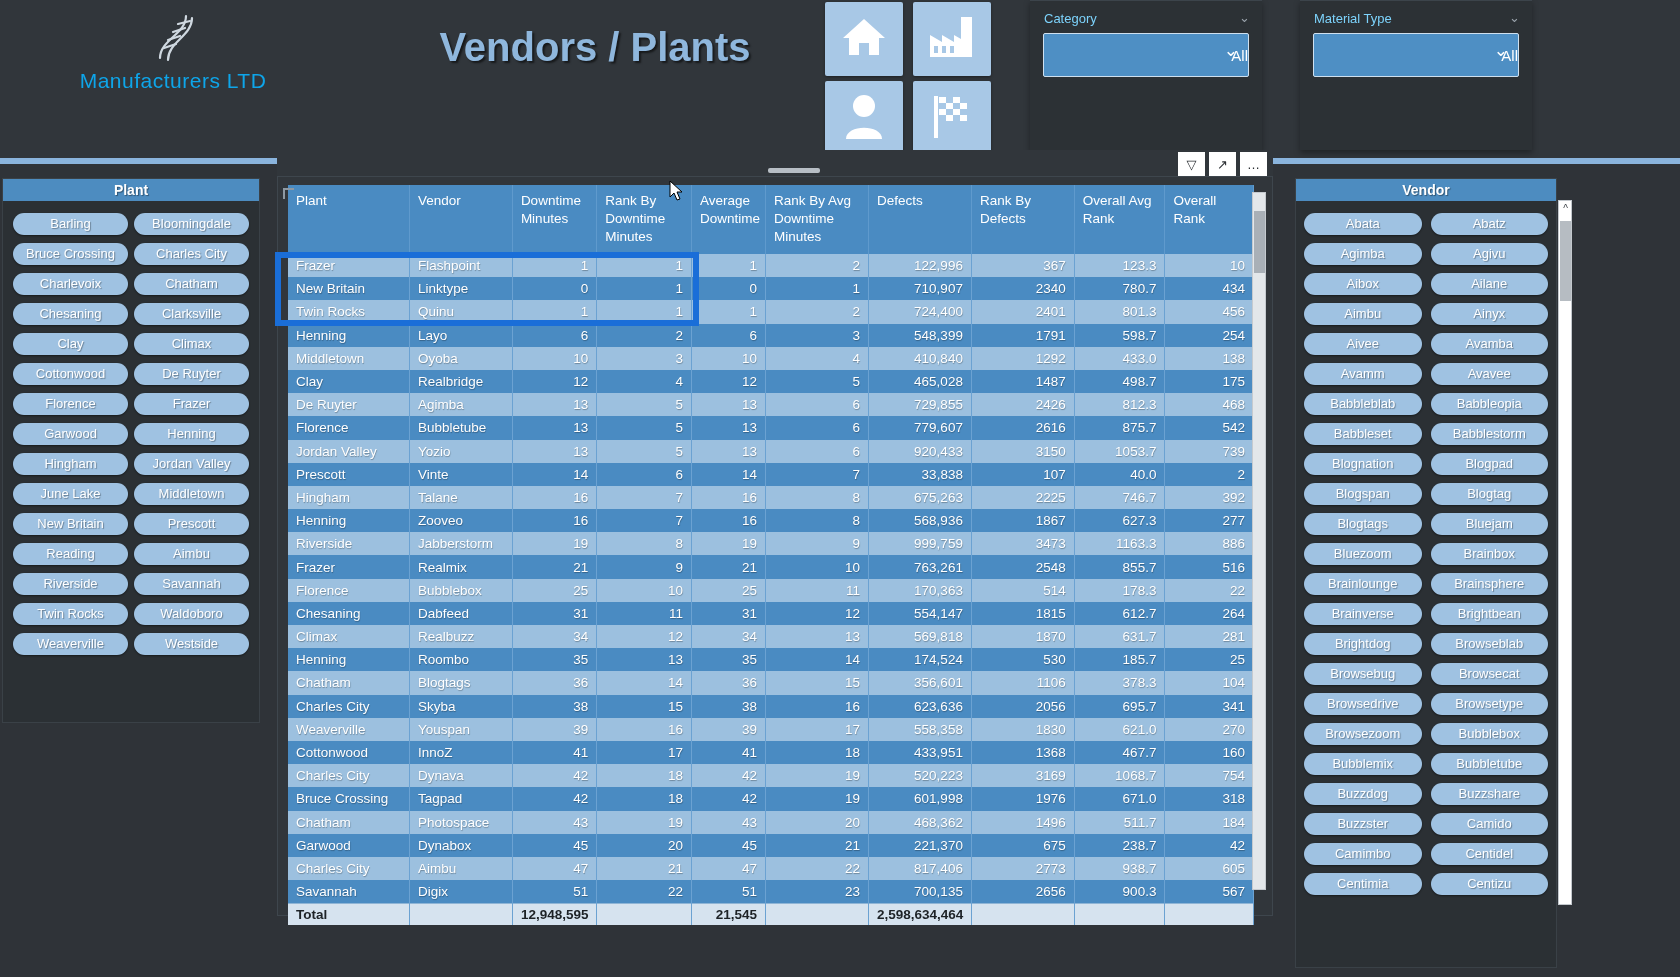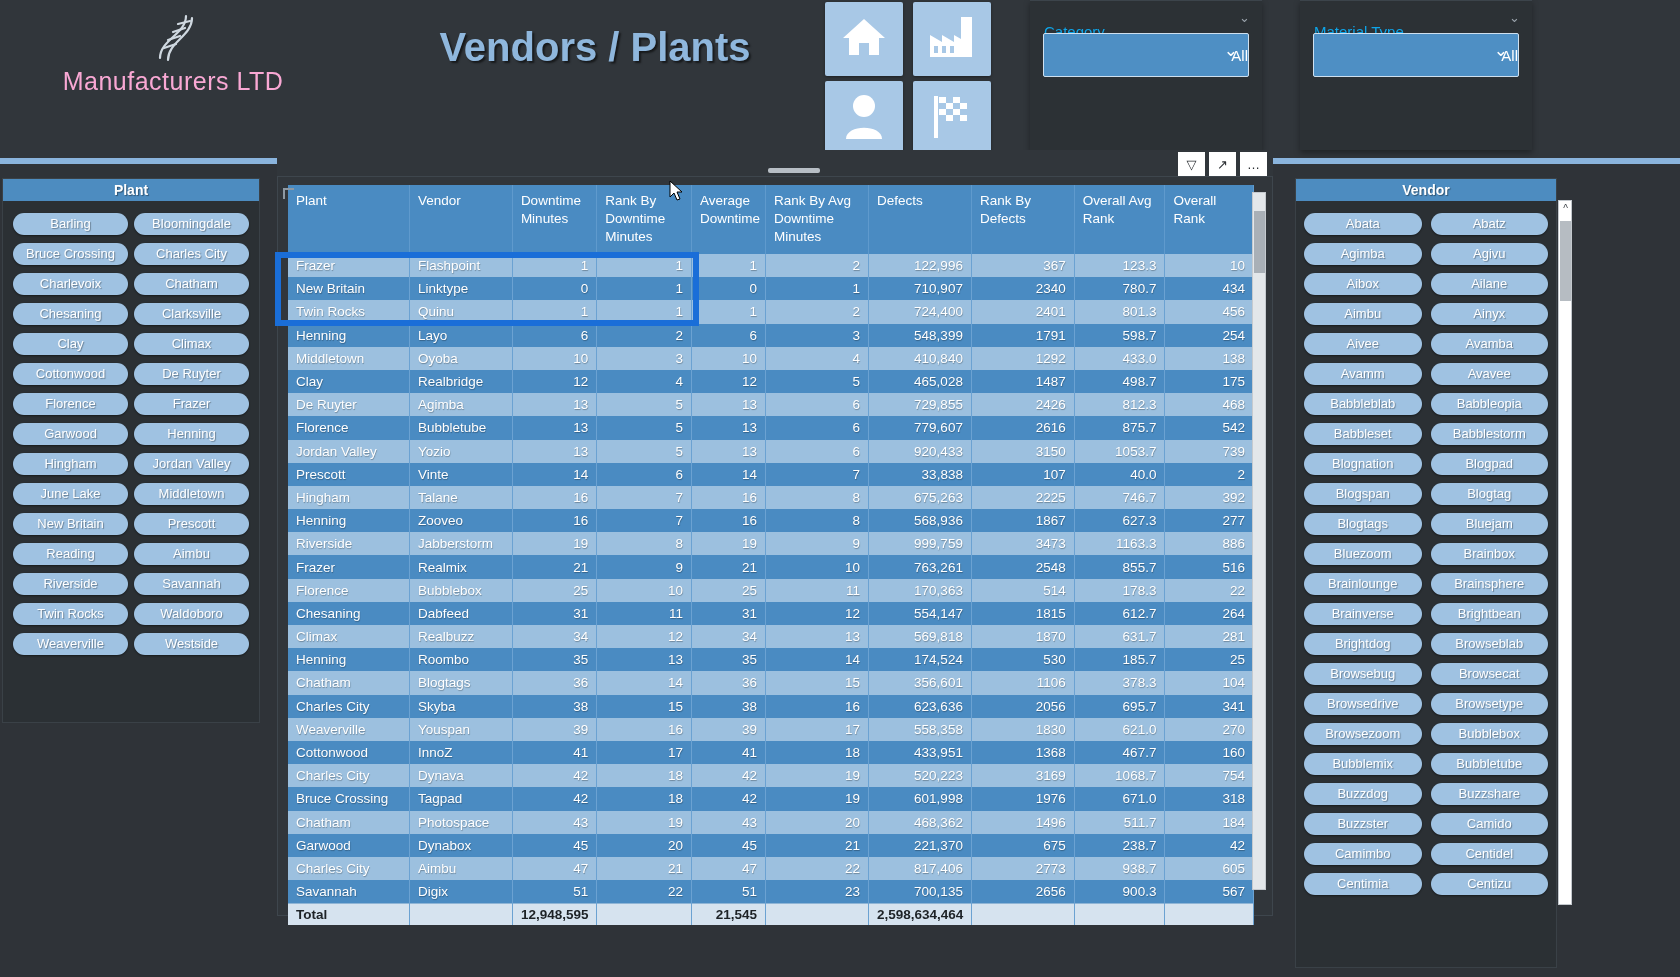--- a/index.html
+++ b/index.html
@@ -19,21 +19,21 @@
   .header-rule {
     position: absolute; left: 0; top: 158px; width: 1680px; height: 6px;
     background: #8ab4dd;
   }
   .logo-wrap {
     position: absolute; left: 8px; top: 4px; width: 330px; height: 130px;
     text-align: center; color: #7fb0dd;
   }
   .logo-mark { height: 62px; display:flex; align-items:center; justify-content:center; }
   .logo-l1 { font-size: 27px; letter-spacing: 1px; line-height: 30px; color:#79abd9; }
-  .logo-l2 { font-size: 25px; letter-spacing: 0.5px; line-height: 30px; color:#f9a8d4; }
+  .logo-l2 { font-size: 21px; letter-spacing: 0.5px; line-height: 30px; color:#0ea5e9; }
 
   .title {
     position: absolute; left: 360px; top: 20px; width: 470px;
     text-align: center;
     font-size: 40px; font-weight: bold; color: #8fb7dd;
     line-height: 55px;
     text-shadow: 2px 2px 2px rgba(0,0,0,0.55);
   }
 
   .navgrid { position: absolute; left: 825px; top: 0px; width: 172px; height: 158px; }
@@ -51,22 +51,22 @@
 
   .slicer-box {
     position: absolute; top: 0px; height: 150px;
     background: #2c3135;
     border-top: 1px solid #3c444b;
     box-shadow: 0 3px 6px rgba(0,0,0,0.35);
   }
   .sb-cat { left: 1030px; width: 232px; }
   .sb-mat { left: 1300px; width: 232px; }
   .slicer-label {
-    position: absolute; left: 14px; top: 22px;
-    font-size: 15px; color: #0ea5e9;
+    position: absolute; left: 14px; top: 10px;
+    font-size: 13px; color: #7dd3fc;
   }
   .slicer-caret {
     position: absolute; right: 12px; top: 9px;
     font-size: 13px; color: #9aa3ac;
   }
   .slicer-drop {
     position: absolute; left: 13px; top: 32px; right: 13px; height: 44px;
     background: #4e8fc4; border: 1px solid #cfe0ef; border-radius: 2px;
     display: flex; align-items: center; justify-content: flex-end;
   }

